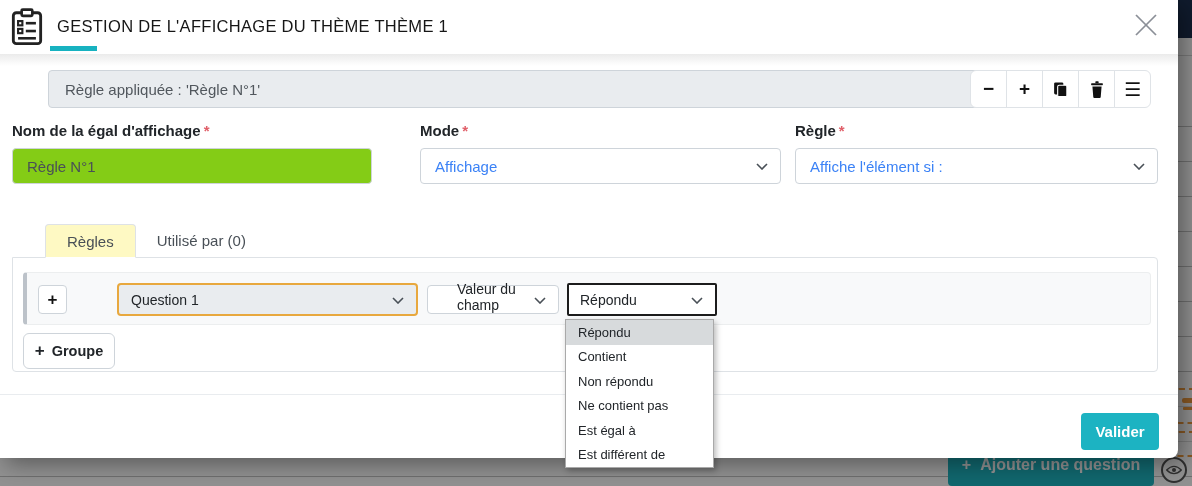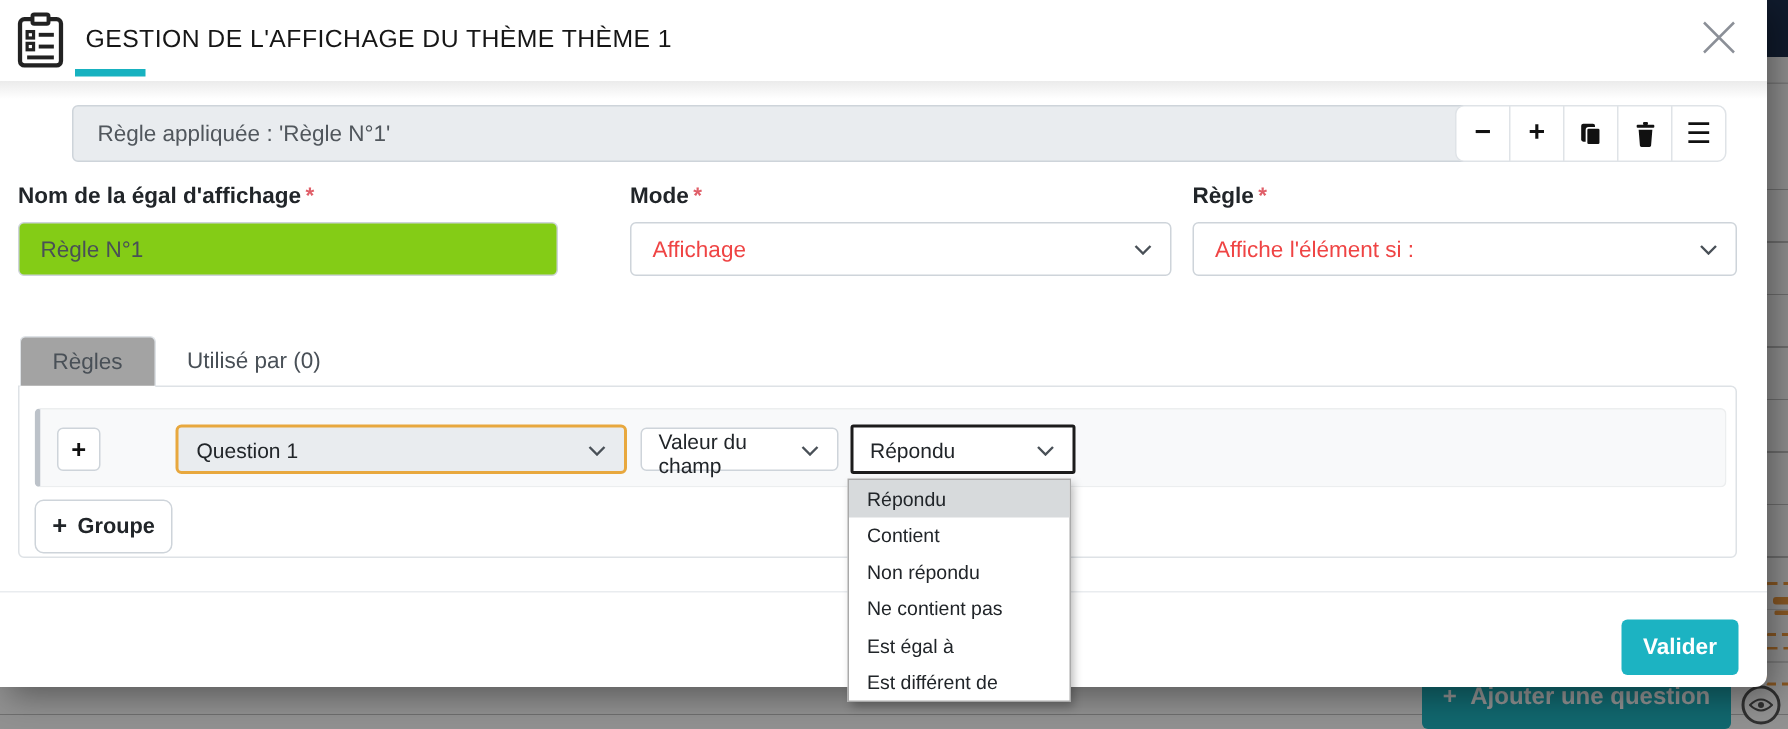--- a/index.html
+++ b/index.html
@@ -52,42 +52,42 @@
 
   .field { position:absolute; top:122px; }
   .field-label { font-size:15px; font-weight:bold; color:#212529; margin-bottom:9px; white-space:nowrap; }
   .req { color:#e05f69; font-weight:bold; margin-left:3px; }
   .f-name  { left:12px;  width:360px; }
   .f-mode  { left:420px; width:361px; }
   .f-rule  { left:795px; width:363px; }
   .text-input { width:100%; height:36px; border:1px solid #ced4da; border-radius:4px; font-size:15px;
     color:#495057; padding:0 14px; font-family:inherit; background:#84cc16; }
   .sel-box { position:relative; width:100%; height:36px; border:1px solid #ced4da; border-radius:4px;
-    background:#fff; font-size:15px; color:#ef4444; display:flex; align-items:center; padding:0 30px 0 14px;
+    background:#fff; font-size:15px; color:#3b82f6; display:flex; align-items:center; padding:0 30px 0 14px;
     cursor:pointer; }
   .chev { position:absolute; right:12px; top:50%; margin-top:-3px; }
 
   .tabs { position:absolute; left:13px; top:224px; display:flex; z-index:3; }
   .tab { height:34px; line-height:33px; padding:0 21px; font-size:15px; color:#495057; cursor:pointer; white-space:nowrap; }
-  .tab.active { background:#a3a3a3; border:1px solid #dee2e6; border-bottom:1px solid #fff; border-radius:4px 4px 0 0; }
+  .tab.active { background:#fef9c3; border:1px solid #dee2e6; border-bottom:1px solid #fff; border-radius:4px 4px 0 0;margin-left:32px; }
 
   .tab-panel { position:absolute; left:12px; top:257px; width:1146px; height:115px;
     border:1px solid #dee2e6; border-radius:0 4px 4px 4px; background:#fff; }
 
   .rule-row { position:absolute; left:10px; top:14px; width:1128px; height:53px; background:#f8f9fa;
     border:1px solid #eceeef; border-left:4px solid #bcc2c9; border-radius:4px; }
   .row-add-btn { position:absolute; left:11px; top:12px; width:29px; height:29px; background:#fff;
     border:1px solid #ced4da; border-radius:4px; font-size:17px; font-weight:bold; color:#111;
     display:flex; align-items:center; justify-content:center; cursor:pointer; font-family:inherit; }
   .q-select { position:absolute; left:90px; top:10px; width:301px; height:33px; background:#e9ecef;
     border:2px solid #e8a83e; border-radius:4px; font-size:14px; color:#212529;
     display:flex; align-items:center; padding:0 30px 0 12px; cursor:pointer; }
   .v-select { position:absolute; left:400px; top:12px; width:132px; height:29px; background:#fff;
     border:1px solid #ced4da; border-radius:4px; font-size:14px; color:#212529;
-    display:flex; align-items:flex-start; padding:0 26px 0 11px; cursor:pointer; }
+    display:flex; align-items:flex-end; padding:0 26px 0 29px; cursor:pointer; }
   .o-select { position:absolute; left:540px; top:10px; width:150px; height:33px; background:#fff;
     border:2px solid #1c1c1c; border-radius:2px; font-size:14px; color:#212529;
     display:flex; align-items:center; padding:0 26px 0 11px; cursor:pointer; }
 
   .group-btn { position:absolute; left:10px; top:75px; width:92px; height:36px; background:#fff;
     border:1px solid #ced4da; border-radius:6px; font-size:14.5px; font-weight:bold; color:#212529;
     display:flex; align-items:center; justify-content:center; gap:7px; cursor:pointer; font-family:inherit; }
   .group-btn .plus-glyph { font-size:17px; }
 
   .op-dropdown { position:absolute; left:565px; top:319px; width:149px; background:#fff;

